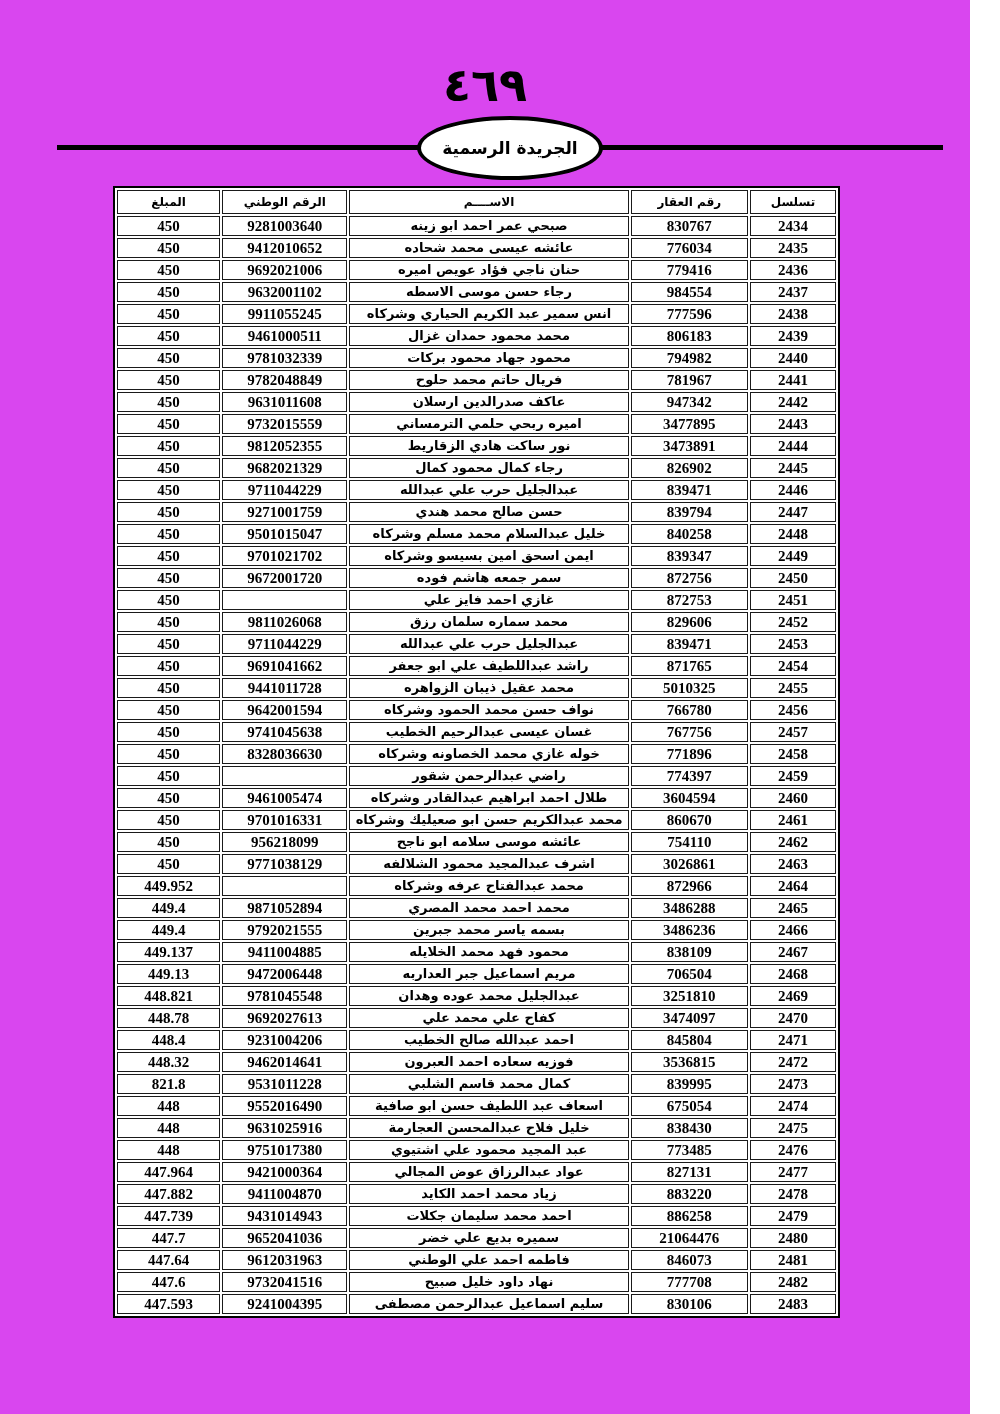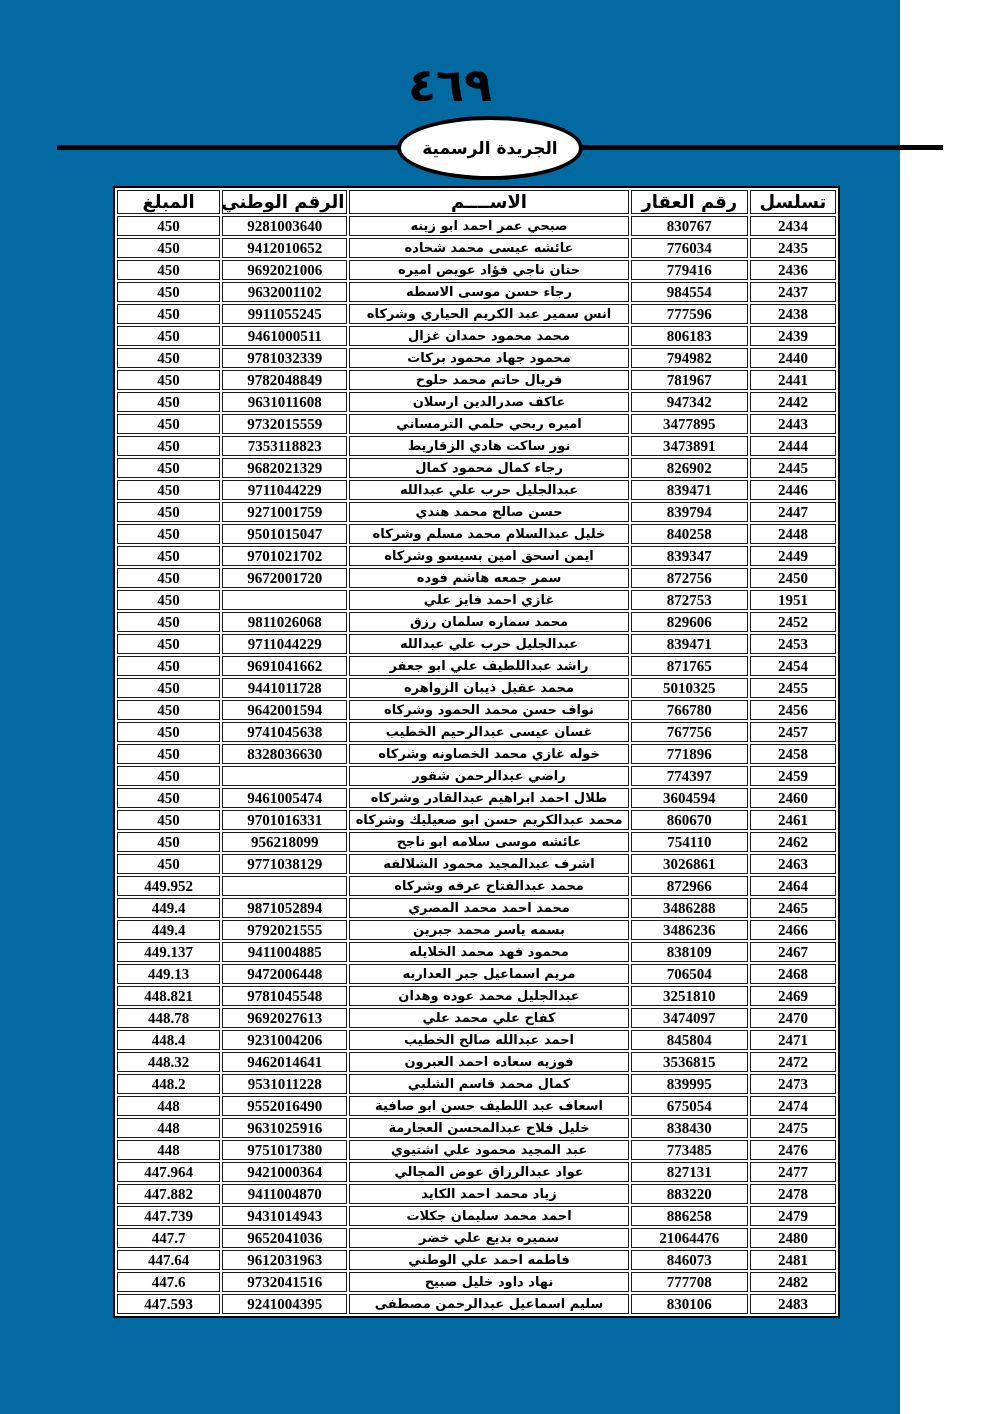--- a/index.html
+++ b/index.html
@@ -4,38 +4,38 @@
 <style>
   * { box-sizing: border-box; }
   html, body { margin: 0; padding: 0; }
   body {
     width: 1000px; height: 1414px;
     background: #ffffff;
     font-family: "DejaVu Sans", sans-serif;
     color: #000;
     position: relative;
   }
-  .page { position: relative; width: 900px; height: 1414px; background: #0369a1; text-decoration: underline; }
+  .page { position: relative; width: 970px; height: 1414px; background: #d946ef; text-decoration: underline; }
 
   
   .page-number {
     position: absolute; top: 58px; left: 0; width: 100%;
     text-align: center;
     font-size: 46px; font-weight: bold;
     letter-spacing: 2px;
     font-family: "DejaVu Sans", sans-serif;
   }
 
   
   .banner-rule {
     position: absolute; top: 145px; left: 57px; width: 886px; height: 5px;
     background: #000;
   }
   .banner-ellipse {
-    position: absolute; top: 116px; left: 397px; width: 186px; height: 64px;
+    position: absolute; top: 116px; left: 417px; width: 186px; height: 64px;
     border: 4px solid #000; border-radius: 50%;
     background: #fff;
     display: flex; align-items: center; justify-content: center;
     z-index: 2;
   }
   .banner-title {
     font-size: 17px; font-weight: bold;
     font-family: "DejaVu Sans", sans-serif;
   }
 
@@ -51,21 +51,21 @@
   table.records th, table.records td {
     border: 1px solid #1a1a1a;
     text-align: center; vertical-align: middle;
     font-weight: bold;
     padding: 0 2px;
     overflow: hidden; white-space: nowrap;
     background: #fff;
   }
   table.records th {
     height: 22px;
-    font-size: 18px; line-height: 22px;
+    font-size: 12px; line-height: 22px;
     font-family: "DejaVu Sans", sans-serif;
   }
   table.records td {
     height: 18px; line-height: 18px;
     font-size: 15px;
     font-family: "Liberation Serif", "DejaVu Serif", serif;
   }
   table.records td.col-name {
     font-size: 13px;
     font-family: "DejaVu Sans", sans-serif;
@@ -185,21 +185,21 @@
     <td class="col-property">3477895</td>
     <td class="col-name">اميره ربحي حلمي الترمساني</td>
     <td class="col-national">9732015559</td>
     <td class="col-amount">450</td>
   </tr>
 
   <tr>
     <td class="col-serial">2444</td>
     <td class="col-property">3473891</td>
     <td class="col-name">نور ساكت هادي الزقاريط</td>
-    <td class="col-national">7353118823</td>
+    <td class="col-national">9812052355</td>
     <td class="col-amount">450</td>
   </tr>
 
   <tr>
     <td class="col-serial">2445</td>
     <td class="col-property">826902</td>
     <td class="col-name">رجاء كمال محمود كمال</td>
     <td class="col-national">9682021329</td>
     <td class="col-amount">450</td>
   </tr>
@@ -238,21 +238,21 @@
 
   <tr>
     <td class="col-serial">2450</td>
     <td class="col-property">872756</td>
     <td class="col-name">سمر جمعه هاشم فوده</td>
     <td class="col-national">9672001720</td>
     <td class="col-amount">450</td>
   </tr>
 
   <tr>
-    <td class="col-serial">1951</td>
+    <td class="col-serial">2451</td>
     <td class="col-property">872753</td>
     <td class="col-name">غازي احمد فايز علي</td>
     <td class="col-national"></td>
     <td class="col-amount">450</td>
   </tr>
 
   <tr>
     <td class="col-serial">2452</td>
     <td class="col-property">829606</td>
     <td class="col-name">محمد سماره سلمان رزق</td>
@@ -418,21 +418,21 @@
     <td class="col-name">فوزيه سعاده احمد العبرون</td>
     <td class="col-national">9462014641</td>
     <td class="col-amount">448.32</td>
   </tr>
 
   <tr>
     <td class="col-serial">2473</td>
     <td class="col-property">839995</td>
     <td class="col-name">كمال محمد قاسم الشلبي</td>
     <td class="col-national">9531011228</td>
-    <td class="col-amount">448.2</td>
+    <td class="col-amount">821.8</td>
   </tr>
 
   <tr>
     <td class="col-serial">2474</td>
     <td class="col-property">675054</td>
     <td class="col-name">اسعاف عبد اللطيف حسن ابو صافية</td>
     <td class="col-national">9552016490</td>
     <td class="col-amount">448</td>
   </tr>
 

